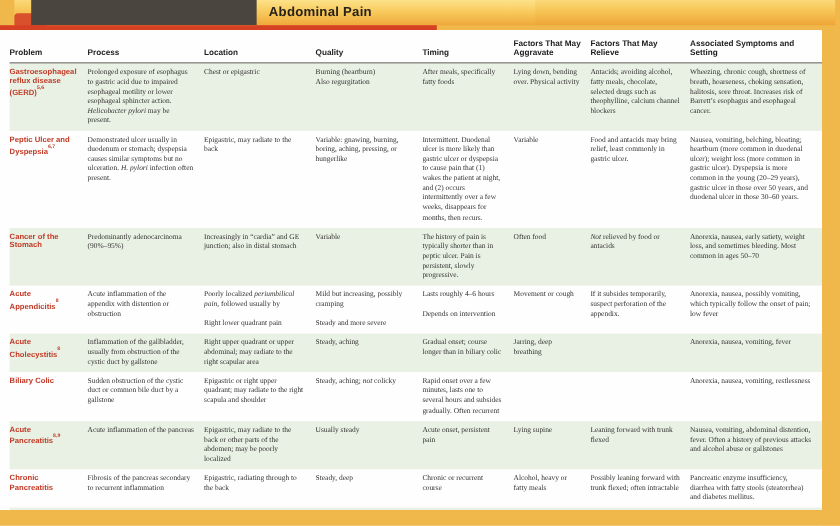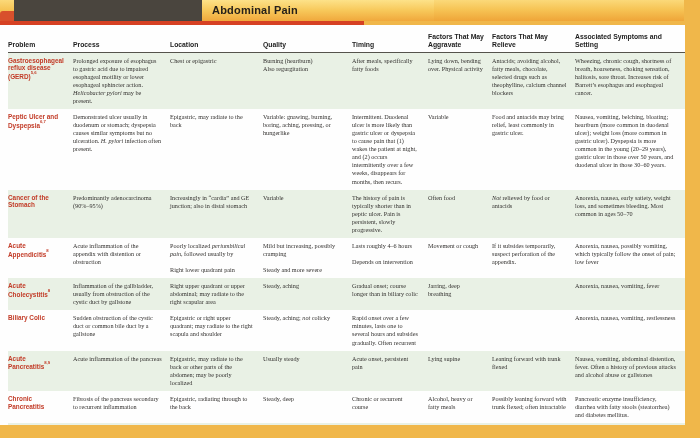--- a/index.html
+++ b/index.html
@@ -3,21 +3,21 @@
 <meta charset="utf-8">
 <style>
   * { margin:0; padding:0; box-sizing:border-box; }
   html,body { width:700px; height:438px; }
   #page-root {
     position:relative; width:700px; height:438px; overflow:hidden;
     background:#f0b74a; font-family:"Liberation Sans", sans-serif;
   }
   
   .banner {
-    position:absolute; left:0; top:0; width:684px; height:21px;
+    position:absolute; left:12px; top:0; width:684px; height:21px;
     background:linear-gradient(180deg,#fbd979 0%,#f6c455 45%,#efa538 100%);
     text-decoration:underline;
   }
   .banner .spine {
     position:absolute; left:14px; top:0; width:188px; height:21px;
     background:#4a453e; z-index:2;
   }
   .banner .red-tab {
     position:absolute; left:0; top:11px; width:27px; height:12px;
     background:#d8502c; border-radius:3px; z-index:1;

